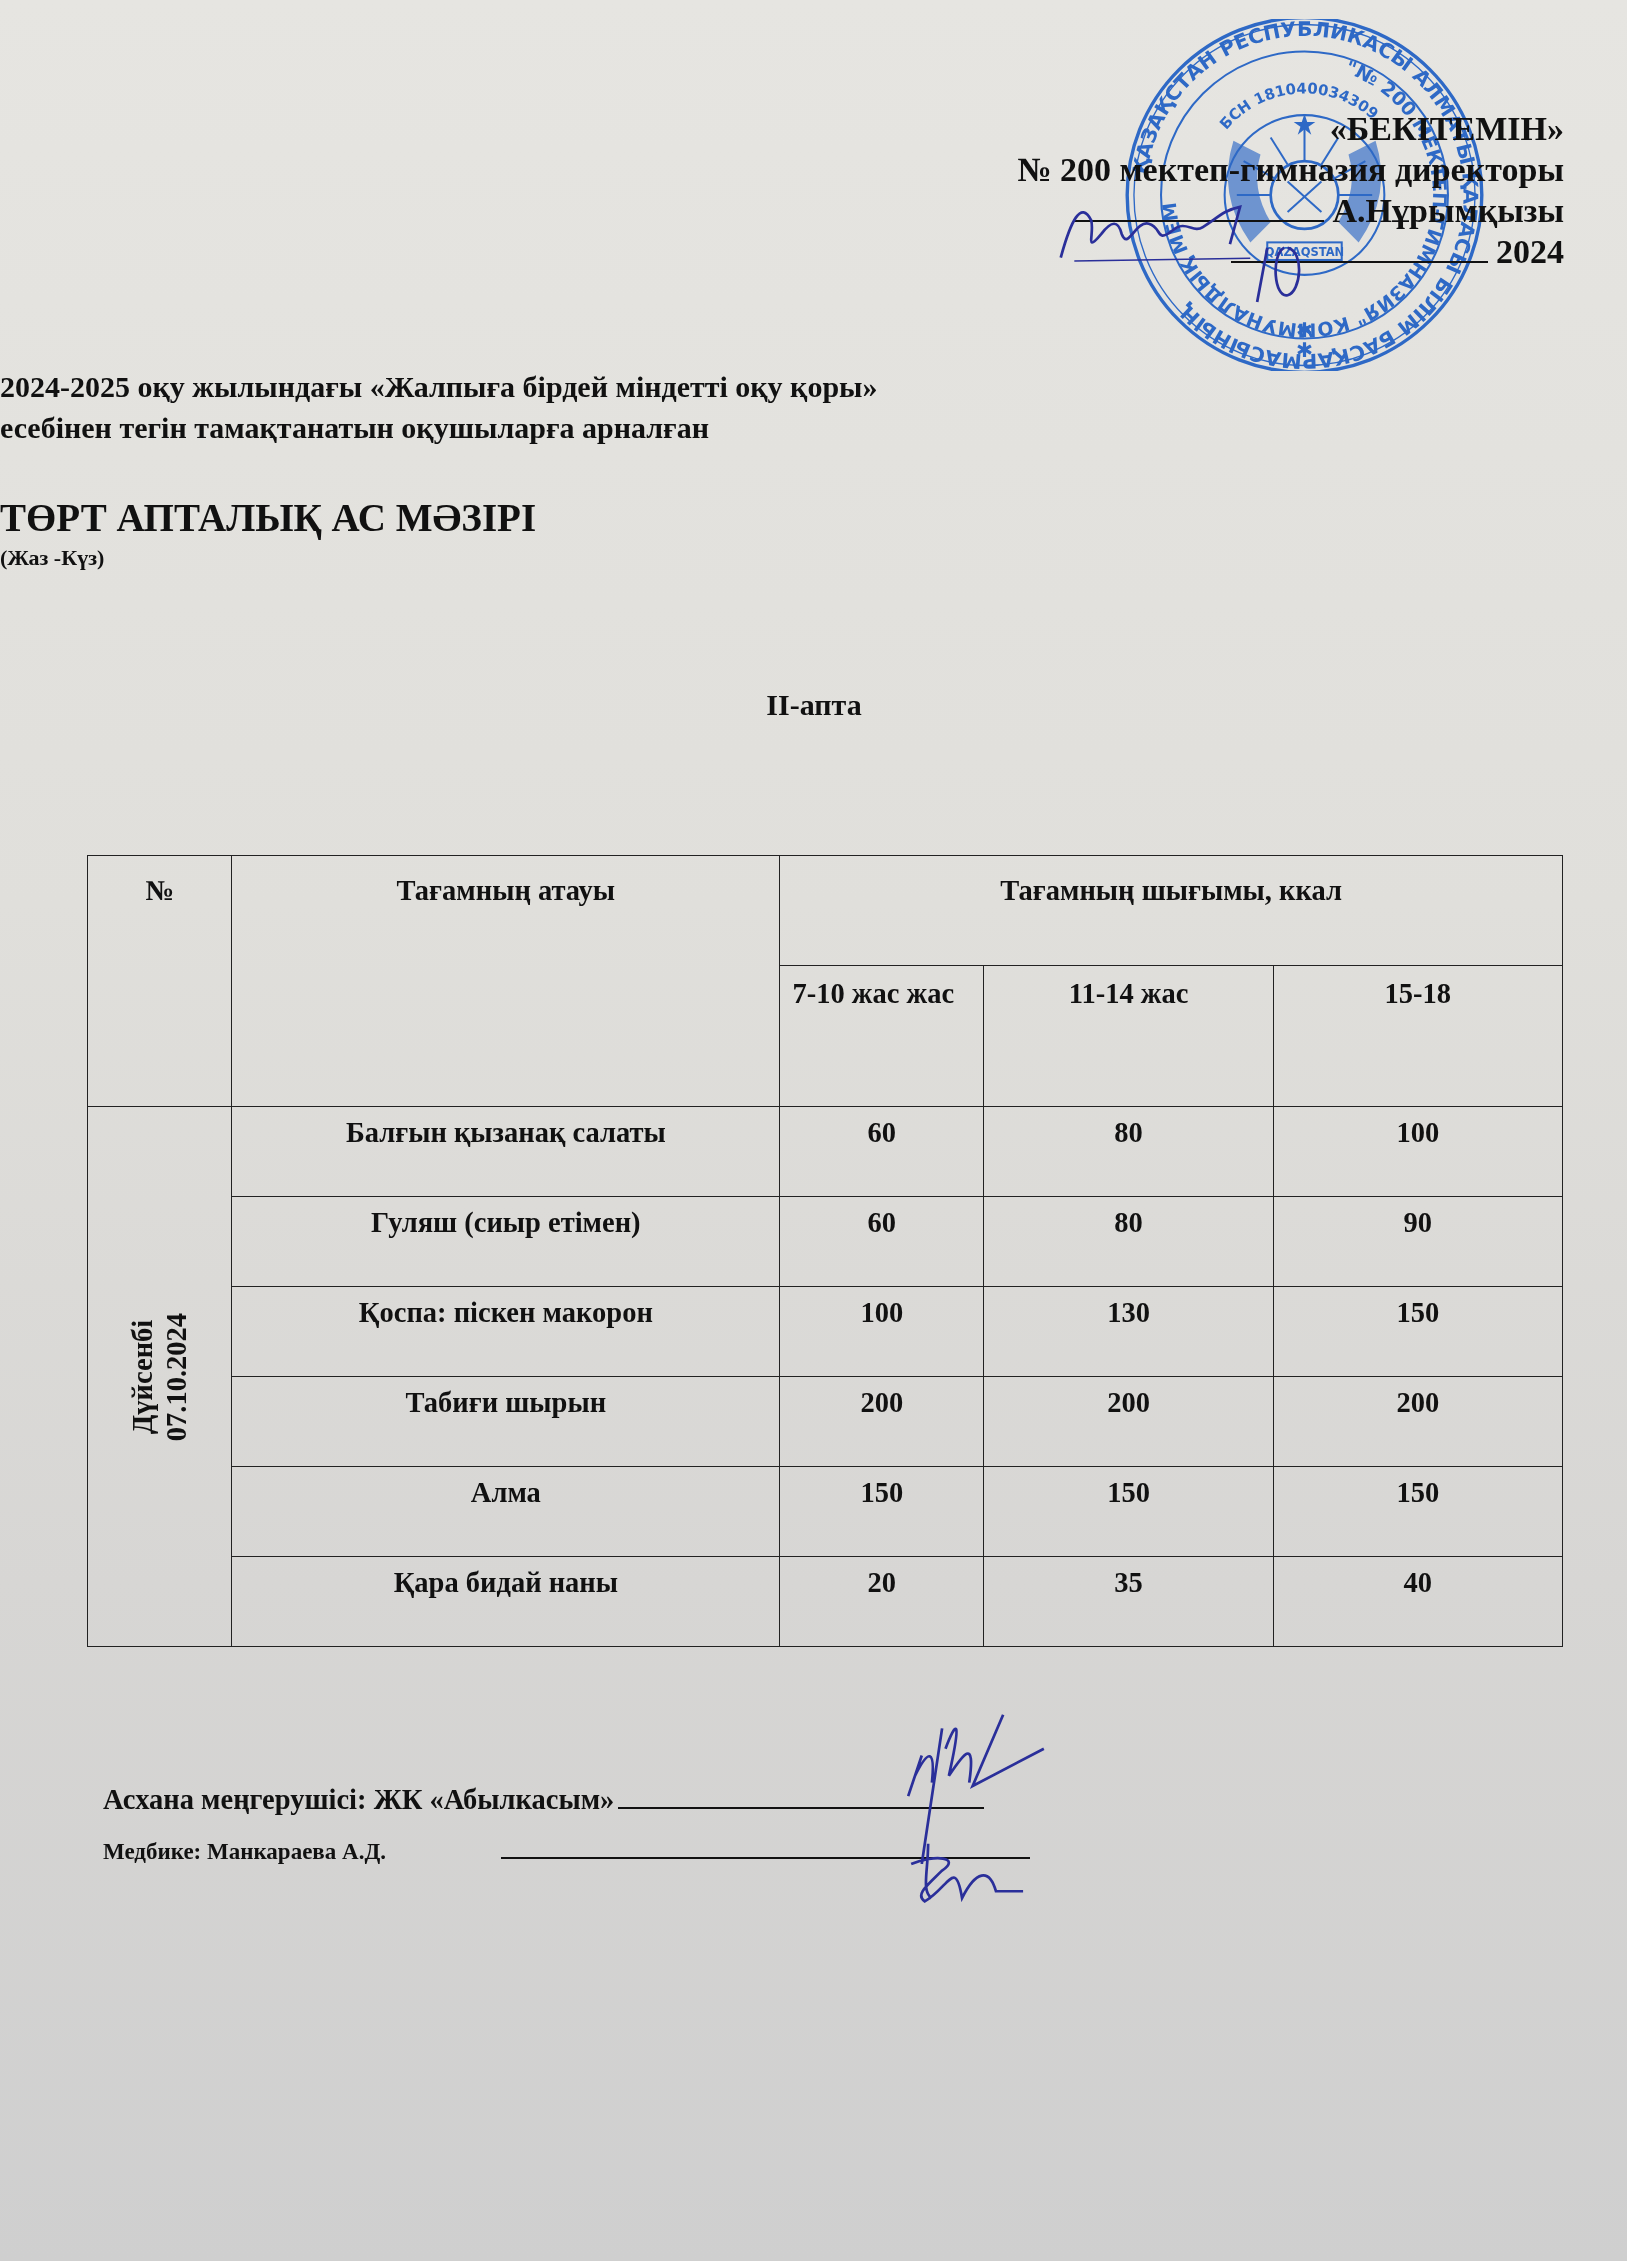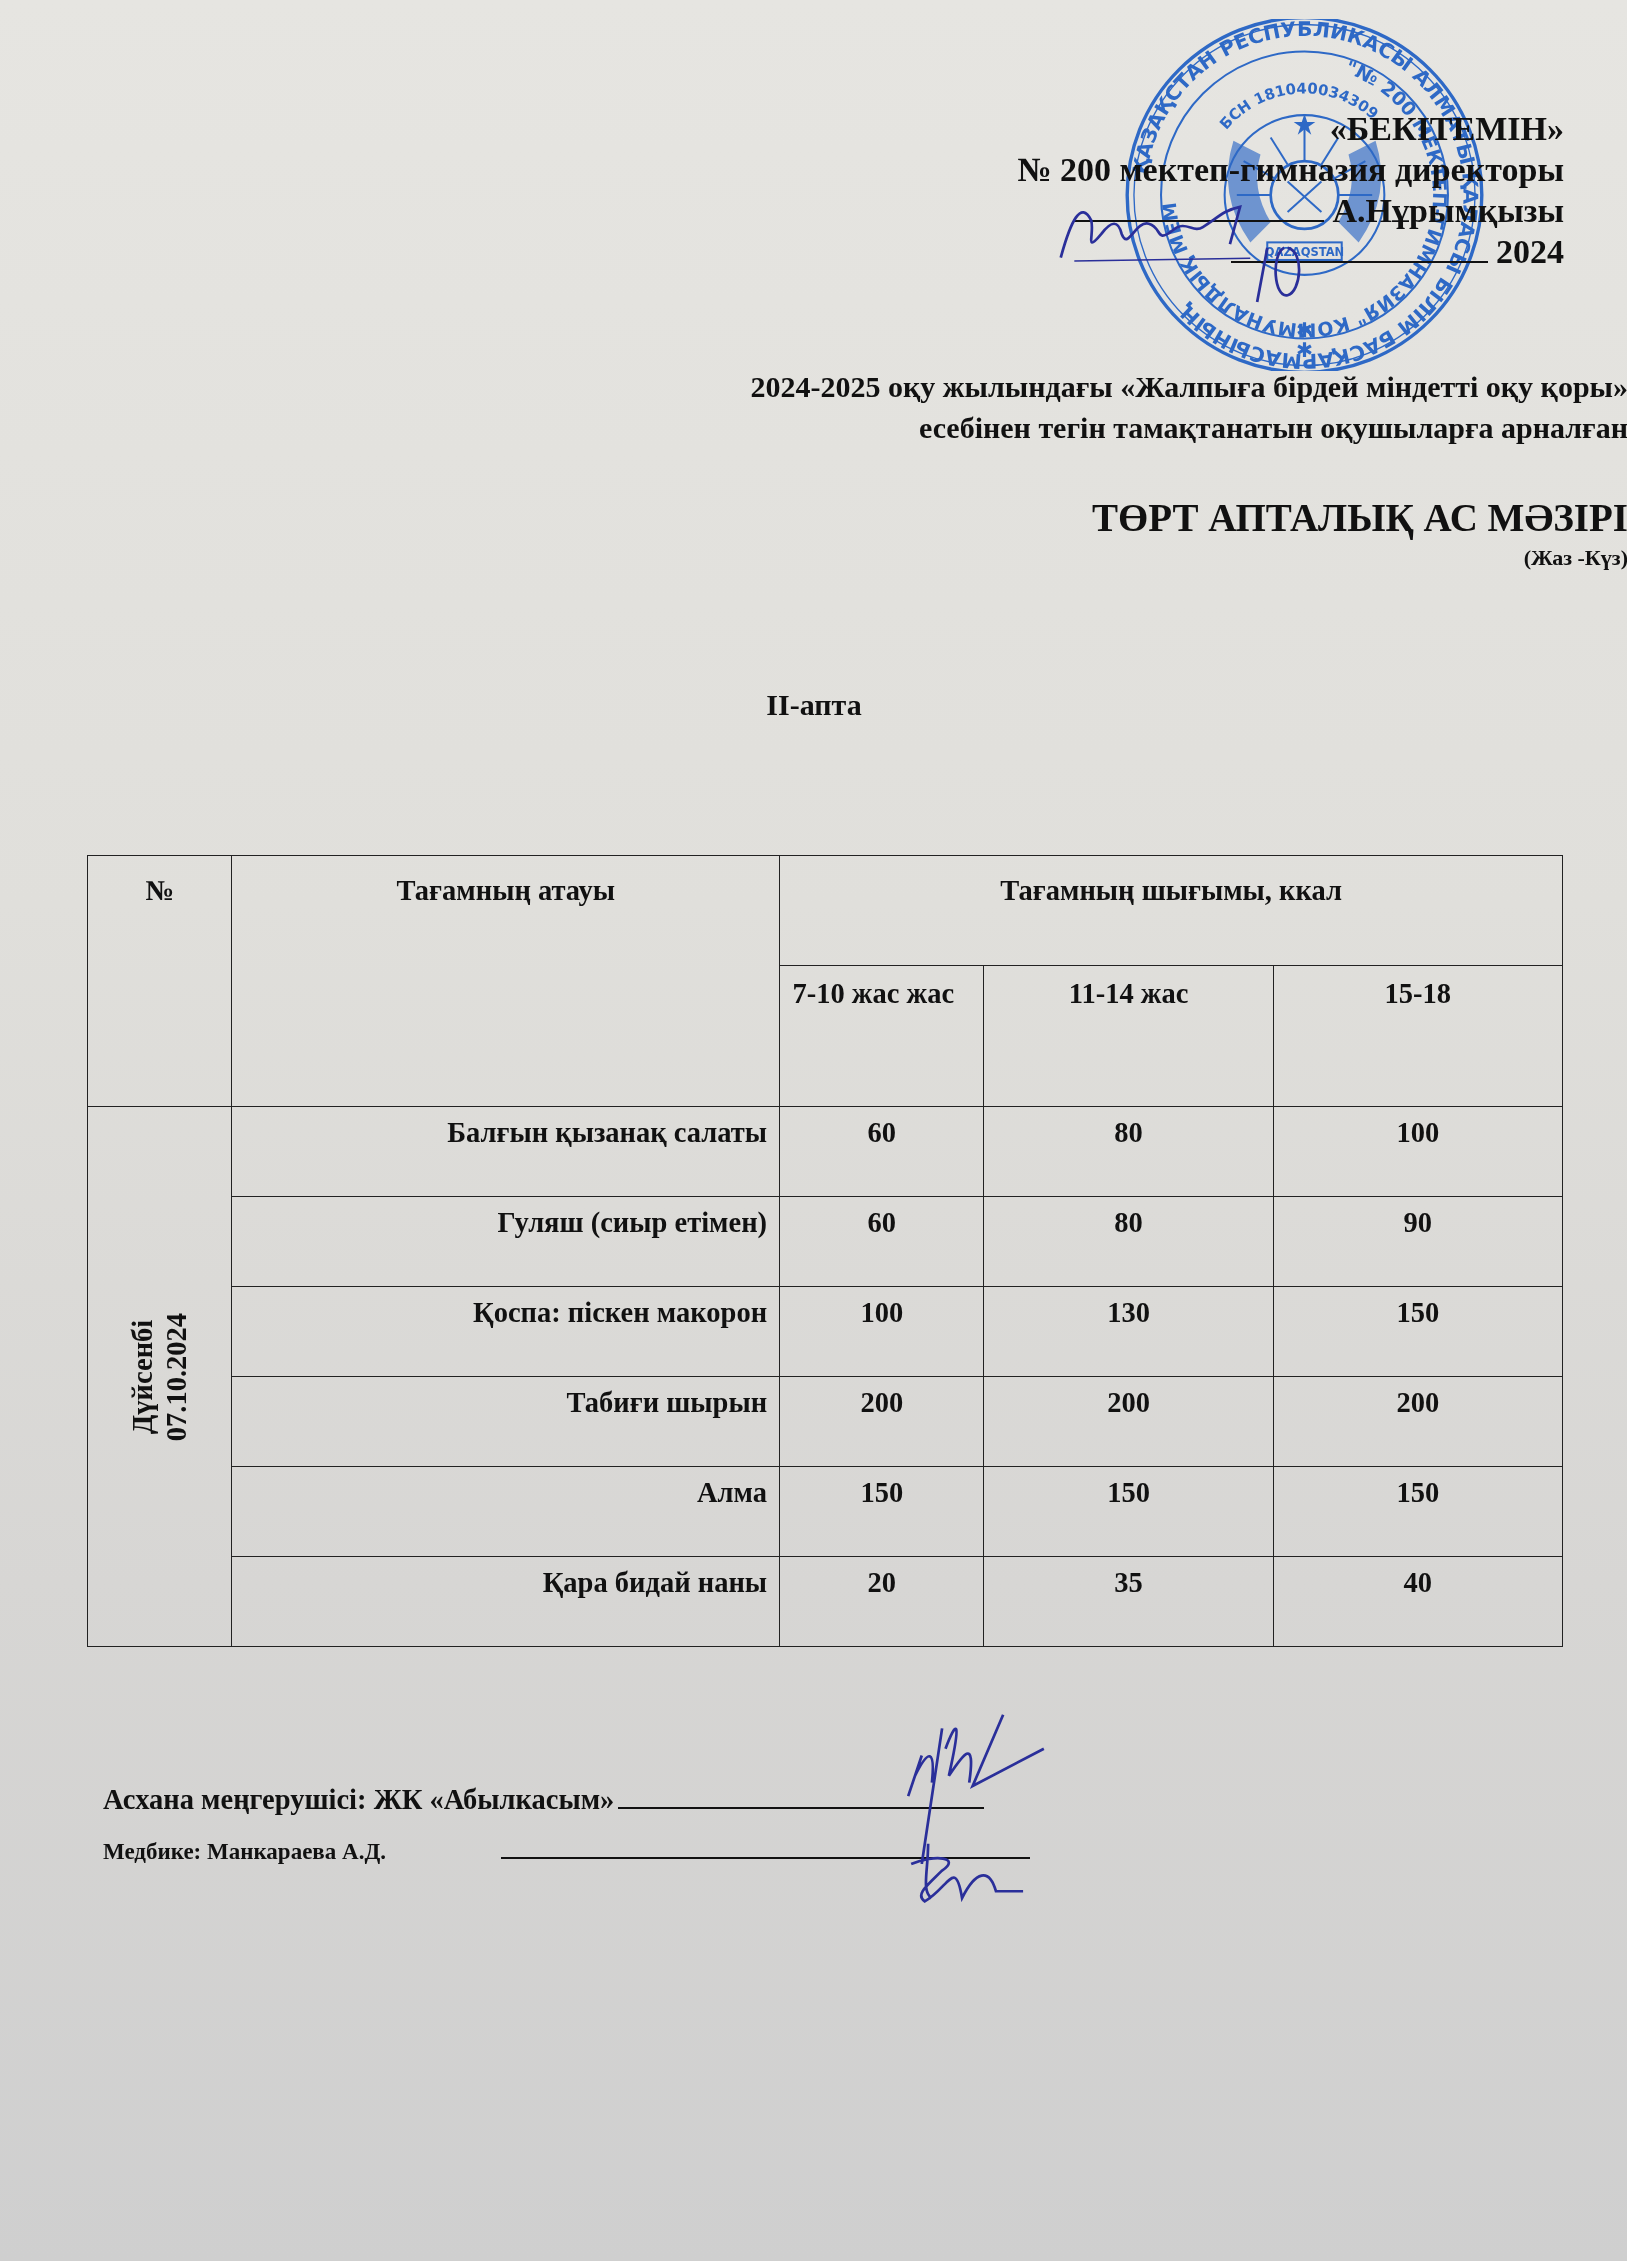--- a/index.html
+++ b/index.html
@@ -13,42 +13,42 @@
 
     
     .approve { position: absolute; right: 64px; top: 108px; text-align: right; font-size: 34px; font-weight: bold; line-height: 41px; z-index: 3; }
     .approve .line { display: block; white-space: nowrap; }
     .sigline { display: inline-block; border-bottom: 2.7px solid #111; vertical-align: baseline; }
 
     
     .stamp { position: absolute; left: 1115px; top: 19px; width: 379px; height: 352px; z-index: 2; opacity: 0.92; }
 
     
-    .title { position: absolute; left: 0; right: 0; top: 366px; text-align: right; font-weight: bold; }
+    .title { position: absolute; left: 0; right: 0; top: 366px; text-align: left; font-weight: bold; }
     .title .t1, .title .t2 { font-size: 30px; line-height: 41px; }
     .title .t3 { font-size: 39px; line-height: 43px; margin-top: 48px; }
     .title .t4 { font-size: 22px; line-height: 37px; }
     .week { position: absolute; left: 0; right: 0; top: 688px; text-align: center; font-size: 30px; font-weight: bold; }
 
     
     table.menu {
       position: absolute; left: 87px; top: 855px; width: 1476px;
       border-collapse: collapse; font-size: 28.5px; font-weight: bold;
     }
     table.menu td, table.menu th { border: 1.4px solid #222; vertical-align: top; padding: 9.5px 12.2px; }
     table.menu th { font-weight: bold; text-align: center; }
     .col-no { width: 122px; }
     .col-name { width: 535px; }
     .col-a { width: 183px; }
     .col-b { width: 271px; }
     .h-top { height: 80px; padding-top: 19px !important; }
     .h-sub { height: 119px; text-align: center !important; padding-top: 12.2px !important; }
     .h-sub.left { text-align: left !important; }
     tr.item td { height: 70px; }
-    td.name { text-align: right; }
+    td.name { text-align: center; }
     td.num { text-align: center; }
     td.day { position: relative; padding: 0 !important; }
     .dayText {
       position: absolute; left: 50%; top: 50%;
       transform: translate(-50%, -50%) rotate(-90deg);
       white-space: nowrap; text-align: center; font-size: 28.5px; line-height: 34px; font-weight: bold;
     }
 
     
     .footer { position: absolute; left: 103px; top: 1781px; font-weight: bold; }

